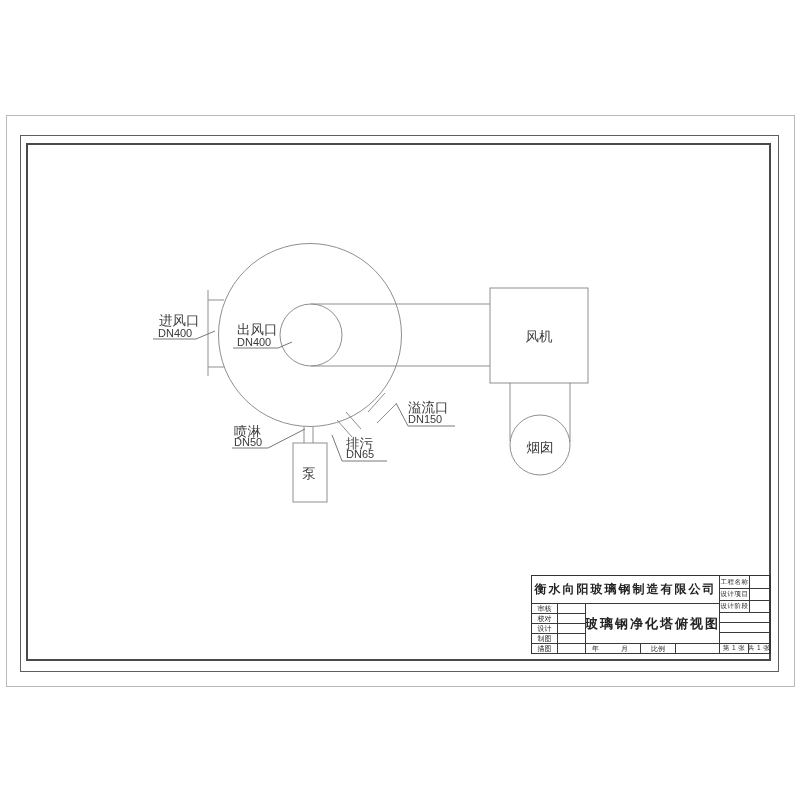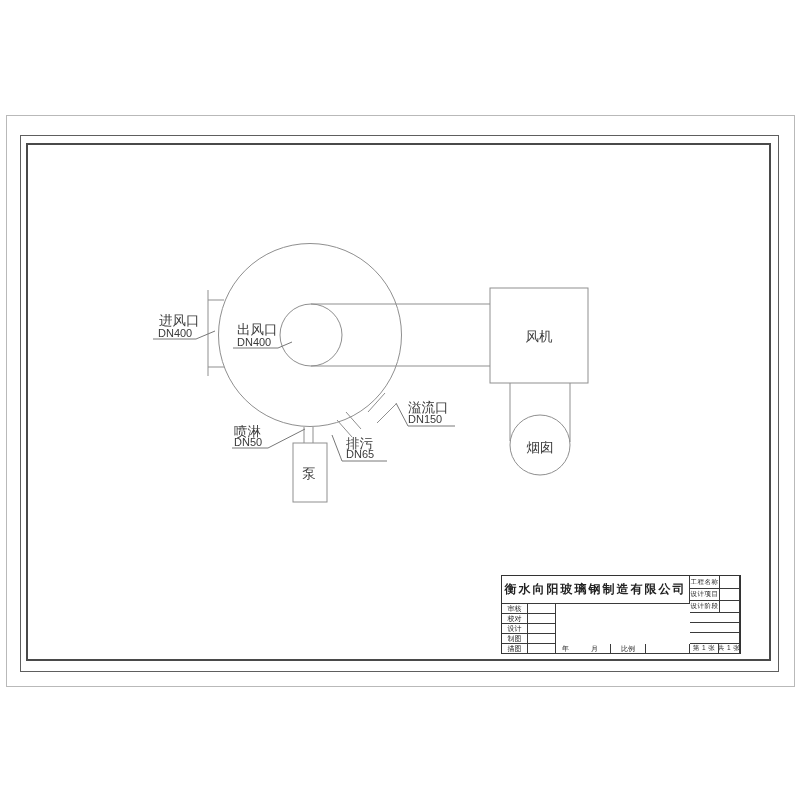--- a/index.html
+++ b/index.html
@@ -20,21 +20,21 @@
   
   #drawing { left: 0; top: 0; }
   #drawing .ln   { stroke: #8f8f8f; stroke-width: 1; fill: none; }
   #drawing .ldr  { stroke: #787878; stroke-width: 1; fill: none; }
   #drawing text  { fill: #3a3a3a; }
   #drawing .cn   { font-size: 13.5px; }
   #drawing .dn   { font-size: 11px; }
   #drawing .ctr  { text-anchor: middle; }
 
   
-  #titleblock { left: 501px; top: 575px; width: 240px; height: 79px; border: 1px solid #333; background: #fff; }
+  #titleblock { left: 531px; top: 575px; width: 240px; height: 79px; border: 1px solid #333; background: #fff; }
   .tb-cell {
     position: absolute;
     border-right: 1px solid #3a3a3a;
     border-bottom: 1px solid #3a3a3a;
     display: flex; align-items: center; justify-content: center;
     color: #222; overflow: hidden; white-space: pre;
   }
   .fs-s  { font-size: 7px; }
   .fs-xs { font-size: 6.5px; letter-spacing: 0.5px; }
   .company-cell { font-size: 12px; letter-spacing: 2px; font-weight: bold; }
@@ -113,20 +113,21 @@
   <div class="tb-cell fs-s" style="left:0; top:48px; width:26px; height:10px;">设计</div>
   <div class="tb-cell fs-s" style="left:0; top:58px; width:26px; height:10px;">制图</div>
   <div class="tb-cell fs-s" style="left:0; top:68px; width:26px; height:10px;">描图</div>
 
   <div class="tb-cell" style="left:26px; top:28px; width:28px; height:10px;"></div>
   <div class="tb-cell" style="left:26px; top:38px; width:28px; height:10px;"></div>
   <div class="tb-cell" style="left:26px; top:48px; width:28px; height:10px;"></div>
   <div class="tb-cell" style="left:26px; top:58px; width:28px; height:10px;"></div>
   <div class="tb-cell" style="left:26px; top:68px; width:28px; height:10px;"></div>
 
+  <div class="tb-cell title-cell" style="left:54px; top:28px; width:134px; height:40px;">玻璃钢净化塔俯视图</div>
 
   <div class="tb-cell fs-s" style="left:54px;  top:68px; width:55px; height:10px; letter-spacing:6px;">年  月</div>
   <div class="tb-cell fs-s" style="left:109px; top:68px; width:35px; height:10px;">比例</div>
   <div class="tb-cell" style="left:144px; top:68px; width:44px; height:10px;"></div>
 
   <div class="tb-cell fs-xs" style="left:188px; top:0;    width:30px; height:13px;">工程名称</div>
   <div class="tb-cell" style="left:218px; top:0;    width:20px; height:13px;"></div>
   <div class="tb-cell fs-xs" style="left:188px; top:13px; width:30px; height:12px;">设计项目</div>
   <div class="tb-cell" style="left:218px; top:13px; width:20px; height:12px;"></div>
   <div class="tb-cell fs-xs" style="left:188px; top:25px; width:30px; height:12px;">设计阶段</div>

